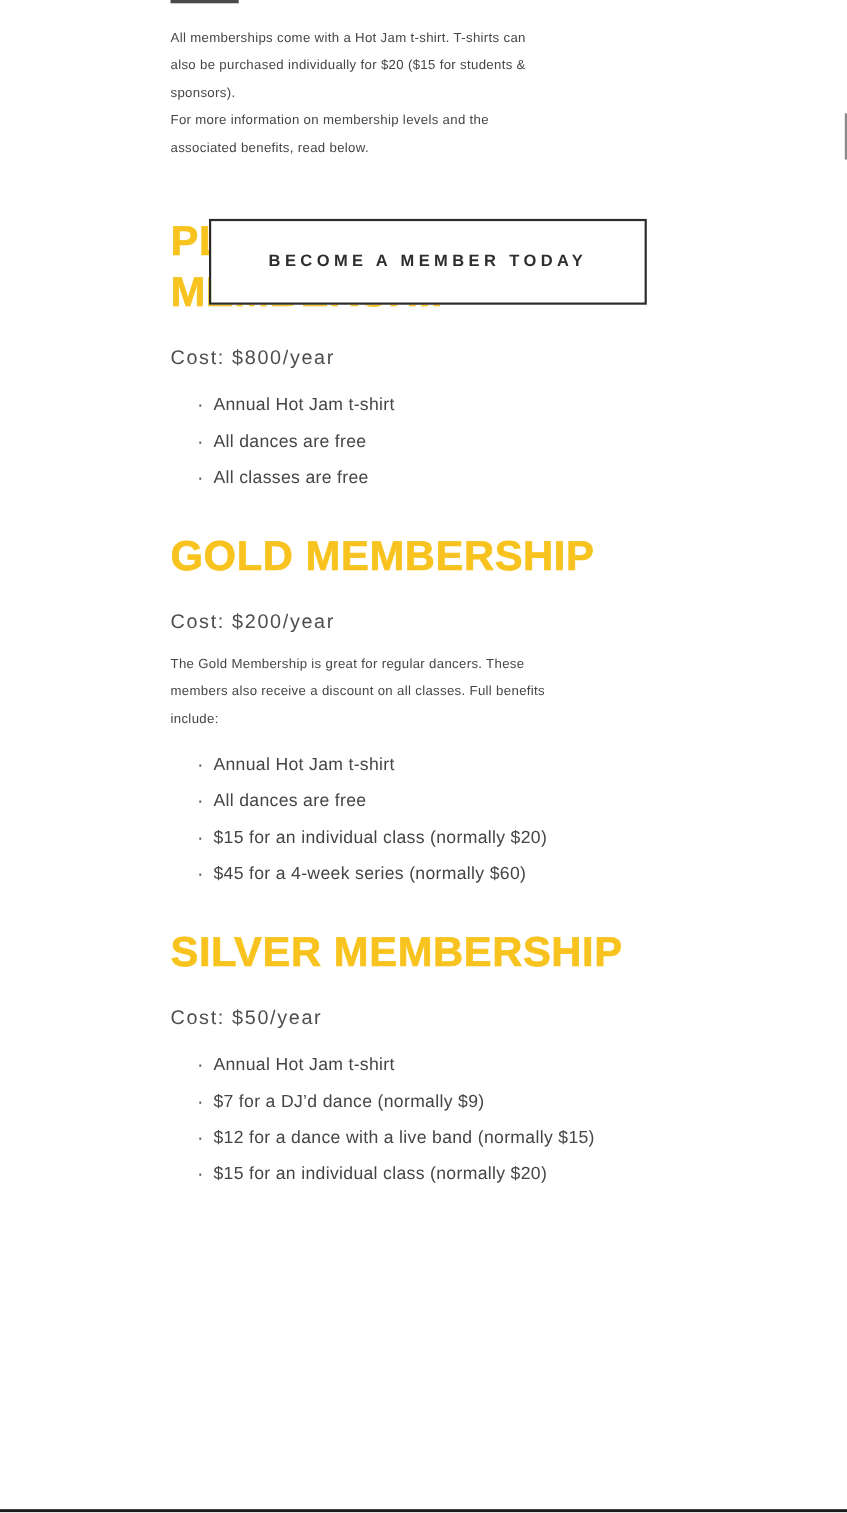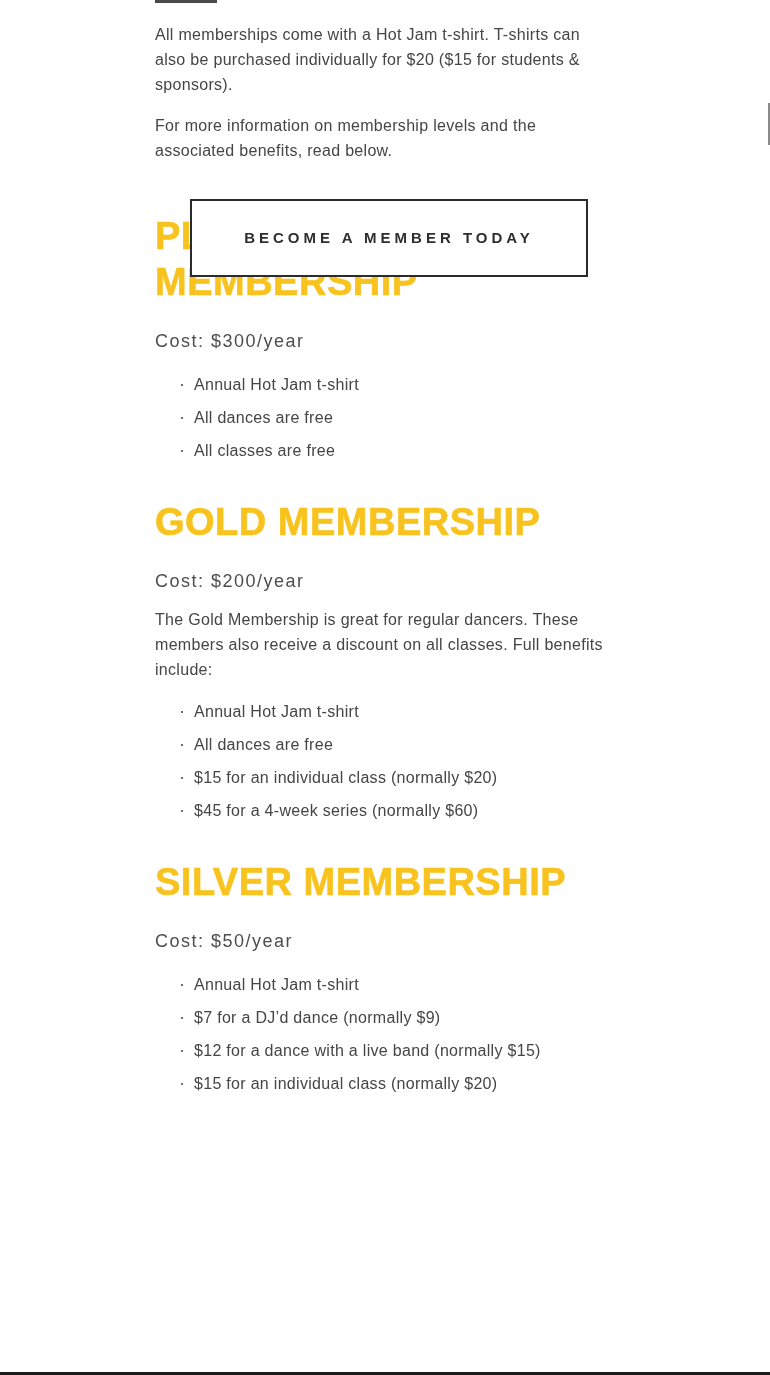--- a/index.html
+++ b/index.html
@@ -11,25 +11,25 @@
   }
   .content { width:465px; margin-left:155px; }
 
   
   .cutoff-remnant {
     position:absolute; left:155px; top:0; width:62px; height:3px;
     background:#4a4a4a;
   }
 
   .para {
-    font-size:16px; line-height:25px; color:#454545;
+    font-size:12px; line-height:25px; color:#454545;
     letter-spacing:0.3px; white-space:pre-line;
   }
   .intro-p1 { margin-top:22px; }
-  .intro-p2 { margin-top:16px; }
+  .intro-p2 { }
 
   .cta-wrap { width:770px; position:absolute; left:4px; top:199px; text-align:center; }
   .cta-button {
     display:inline-block; width:398px; height:78px;
     background:#ffffff; border:2px solid #2b2b2b;
     font-family:"Liberation Sans", sans-serif;
     font-size:15px; font-weight:bold; letter-spacing:4px;
     color:#2e2e2e; line-height:74px; text-align:center;
     cursor:pointer; white-space:nowrap;
   }
@@ -80,21 +80,21 @@
 also be purchased individually for $20 ($15 for students &amp;
 sponsors).</p>
 
     <p class="para intro-p2">For more information on membership levels and the
 associated benefits, read below.</p>
 
     <div class="sections">
 
       <h2 class="section-title">PLATINUM
 MEMBERSHIP</h2>
-      <div class="cost">Cost: $300/year</div>
+      <div class="cost">Cost: $800/year</div>
       <ul class="benefits">
         <li>Annual Hot Jam t-shirt</li>
         <li>All dances are free</li>
         <li>All classes are free</li>
       </ul>
 
       <h2 class="section-title">GOLD MEMBERSHIP</h2>
       <div class="cost">Cost: $200/year</div>
       <p class="para desc">The Gold Membership is great for regular dancers. These
 members also receive a discount on all classes. Full benefits

